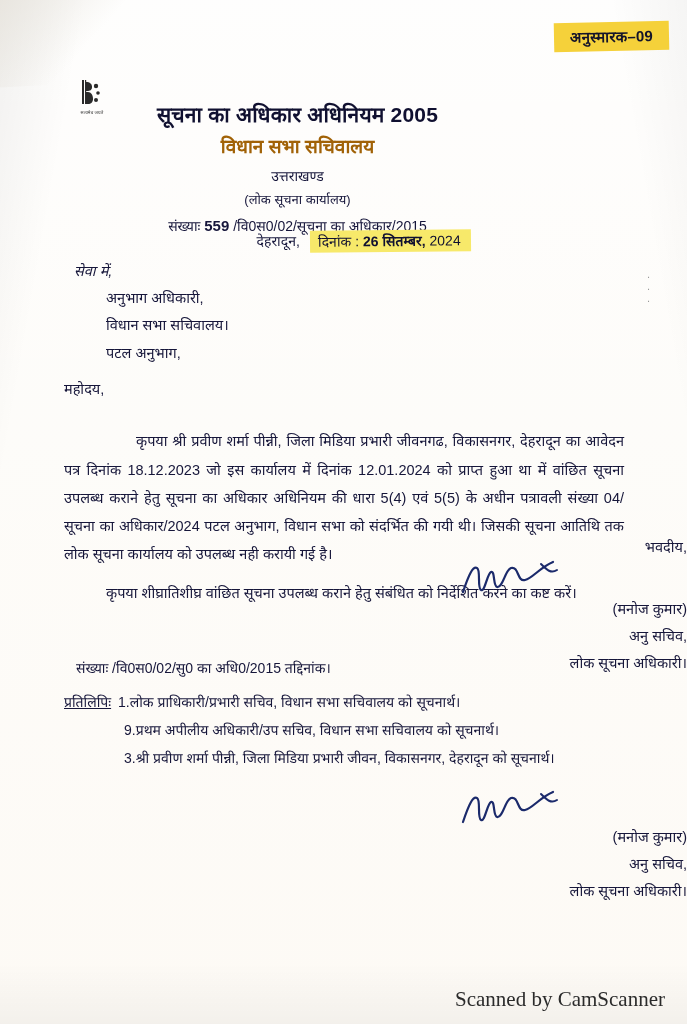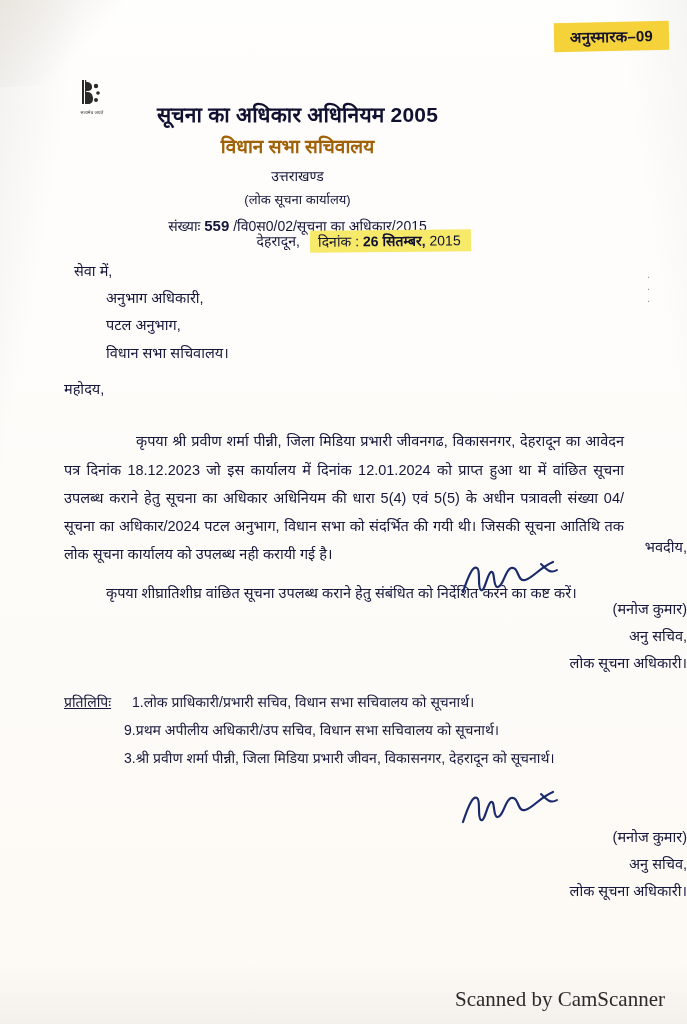--- a/index.html
+++ b/index.html
@@ -142,21 +142,21 @@
   .date-box .dnum { font-weight: bold; }
   .body-block {
     position: absolute;
     left: 64px;
     top: 258px;
     width: 560px;
     font-size: 14.5px;
     line-height: 1.85;
     color: #16163a;
   }
-  .to-label { margin-left: 10px; }
+  .to-label { margin-left: 10px; font-style: italic; }
   .addressee {
     margin-left: 42px;
     line-height: 1.9;
   }
   .salutation {
     margin-top: 9px;
     margin-left: 0px;
   }
   .para {
     margin-top: 24px;
@@ -208,21 +208,21 @@
     top: 688px;
     width: 570px;
     font-size: 14px;
     line-height: 2.0;
     color: #16163a;
   }
   .copies .c-label {
     text-decoration: underline;
   }
   .copy-item { display: block; margin-left: 60px; }
-  .copy-item.first { display: inline; margin-left: 17px; }
+  .copy-item.first { display: inline; margin-left: 3px; }
   .sig-svg-2 {
     position: absolute;
     right: 120px;
     top: 786px;
     width: 110px;
     height: 46px;
   }
   .sig-name-block-2 {
     position: absolute;
     left: 0;
@@ -288,51 +288,52 @@
       <span class="ref-num">559</span>
       <span>/वि0स0/02/सूचना का अधिकार/2015</span>
     </div>
   </div>
 
   <div class="city-date-row">
     <span class="city">देहरादून,</span>
     <span class="date-box">
       <span>दिनांक :</span>
       <span class="dnum">26 सितम्बर,</span>
-      <span>2015</span>
+      <span>2024</span>
     </span>
   </div>
 
   <div class="dots">.<br>.<br>.</div>
 
   <div class="body-block">
     <div class="to-label">सेवा में,</div>
     <div class="addressee">
       <div>अनुभाग अधिकारी,</div>
+      <div>विधान सभा सचिवालय।</div>
       <div>पटल अनुभाग,</div>
-      <div>विधान सभा सचिवालय।</div>
     </div>
     <div class="salutation">महोदय,</div>
     <div class="para first">कृपया श्री प्रवीण शर्मा पीन्नी, जिला मिडिया प्रभारी जीवनगढ, विकासनगर, देहरादून का आवेदन पत्र दिनांक 18.12.2023 जो इस कार्यालय में दिनांक 12.01.2024 को प्राप्त हुआ था में वांछित सूचना उपलब्ध कराने हेतु सूचना का अधिकार अधिनियम की धारा 5(4) एवं 5(5) के अधीन पत्रावली संख्या 04/सूचना का अधिकार/2024 पटल अनुभाग, विधान सभा को संदर्भित की गयी थी। जिसकी सूचना आतिथि तक लोक सूचना कार्यालय को उपलब्ध नही करायी गई है।</div>
     <div class="para second">कृपया शीघ्रातिशीघ्र वांछित सूचना उपलब्ध कराने हेतु संबंधित को निर्देशित करने का कष्ट करें।</div>
   </div>
 
   <div class="signoff">भवदीय,</div>
 
   <svg class="sig-svg" viewBox="0 0 110 46">
     <path d="M6 36 C12 18 16 10 20 12 C24 14 20 32 24 34 C28 36 30 18 34 16 C38 14 36 30 40 31 C46 32 48 14 54 12 C62 10 60 26 68 24 C76 22 82 12 96 6" fill="none" stroke="#1b2a6b" stroke-width="2.2" stroke-linecap="round"></path>
     <path d="M84 8 C90 14 94 18 100 14" fill="none" stroke="#1b2a6b" stroke-width="2" stroke-linecap="round"></path>
   </svg>
 
   <div class="sig-name-block">
     <div>(मनोज कुमार)</div>
     <div>अनु सचिव,</div>
     <div>लोक सूचना अधिकारी।</div>
   </div>
 
+  <div class="sub-ref">संख्याः        /वि0स0/02/सु0 का अधि0/2015 तद्दिनांक।</div>
 
   <div class="copies">
     <span class="c-label">प्रतिलिपिः</span>
     <span class="copy-item first">1.लोक प्राधिकारी/प्रभारी सचिव, विधान सभा सचिवालय को सूचनार्थ।</span>
     <span class="copy-item">9.प्रथम अपीलीय अधिकारी/उप सचिव, विधान सभा सचिवालय को सूचनार्थ।</span>
     <span class="copy-item">3.श्री प्रवीण शर्मा पीन्नी, जिला मिडिया प्रभारी जीवन, विकासनगर, देहरादून को सूचनार्थ।</span>
   </div>
 
   <svg class="sig-svg-2" viewBox="0 0 110 46">
     <path d="M6 36 C12 18 16 10 20 12 C24 14 20 32 24 34 C28 36 30 18 34 16 C38 14 36 30 40 31 C46 32 48 14 54 12 C62 10 60 26 68 24 C76 22 82 12 96 6" fill="none" stroke="#1b2a6b" stroke-width="2.2" stroke-linecap="round"></path>

